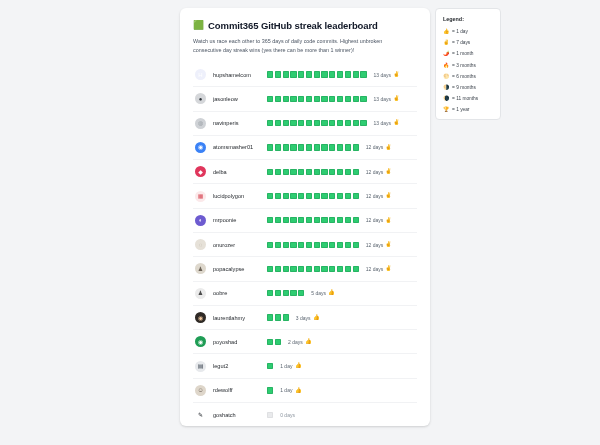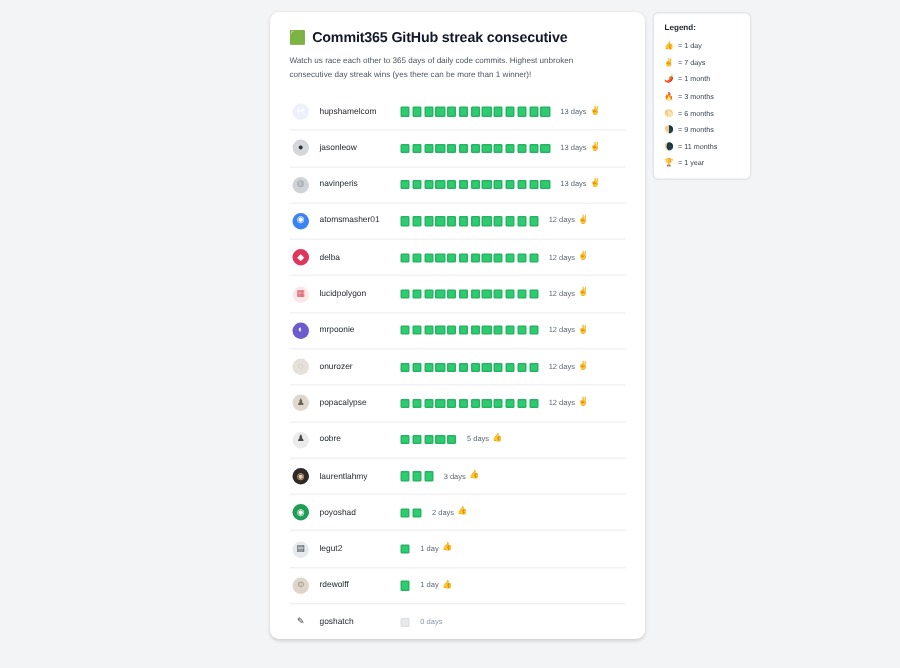--- a/index.html
+++ b/index.html
@@ -99,21 +99,21 @@
 </style>
 </head>
 <body>
 
 <div class="page">
 
   <div class="card">
 
     <div class="card-title">
       <span class="title-emoji">🟩</span>
-      <span>Commit365 GitHub streak consecutive</span>
+      <span>Commit365 GitHub streak leaderboard</span>
     </div>
 
     <div class="card-desc">Watch us race each other to 365 days of daily code commits. Highest unbroken consecutive day streak wins (yes there can be more than 1 winner)!</div>
 
     <div class="rows">
         <div class="row">
           <div class="avatar" style="background: rgb(238, 240, 251); color: rgb(255, 255, 255);">H</div>
           <div class="uname">hupshamelcom</div>
           <div class="squares">
             <span class="sq"></span>

